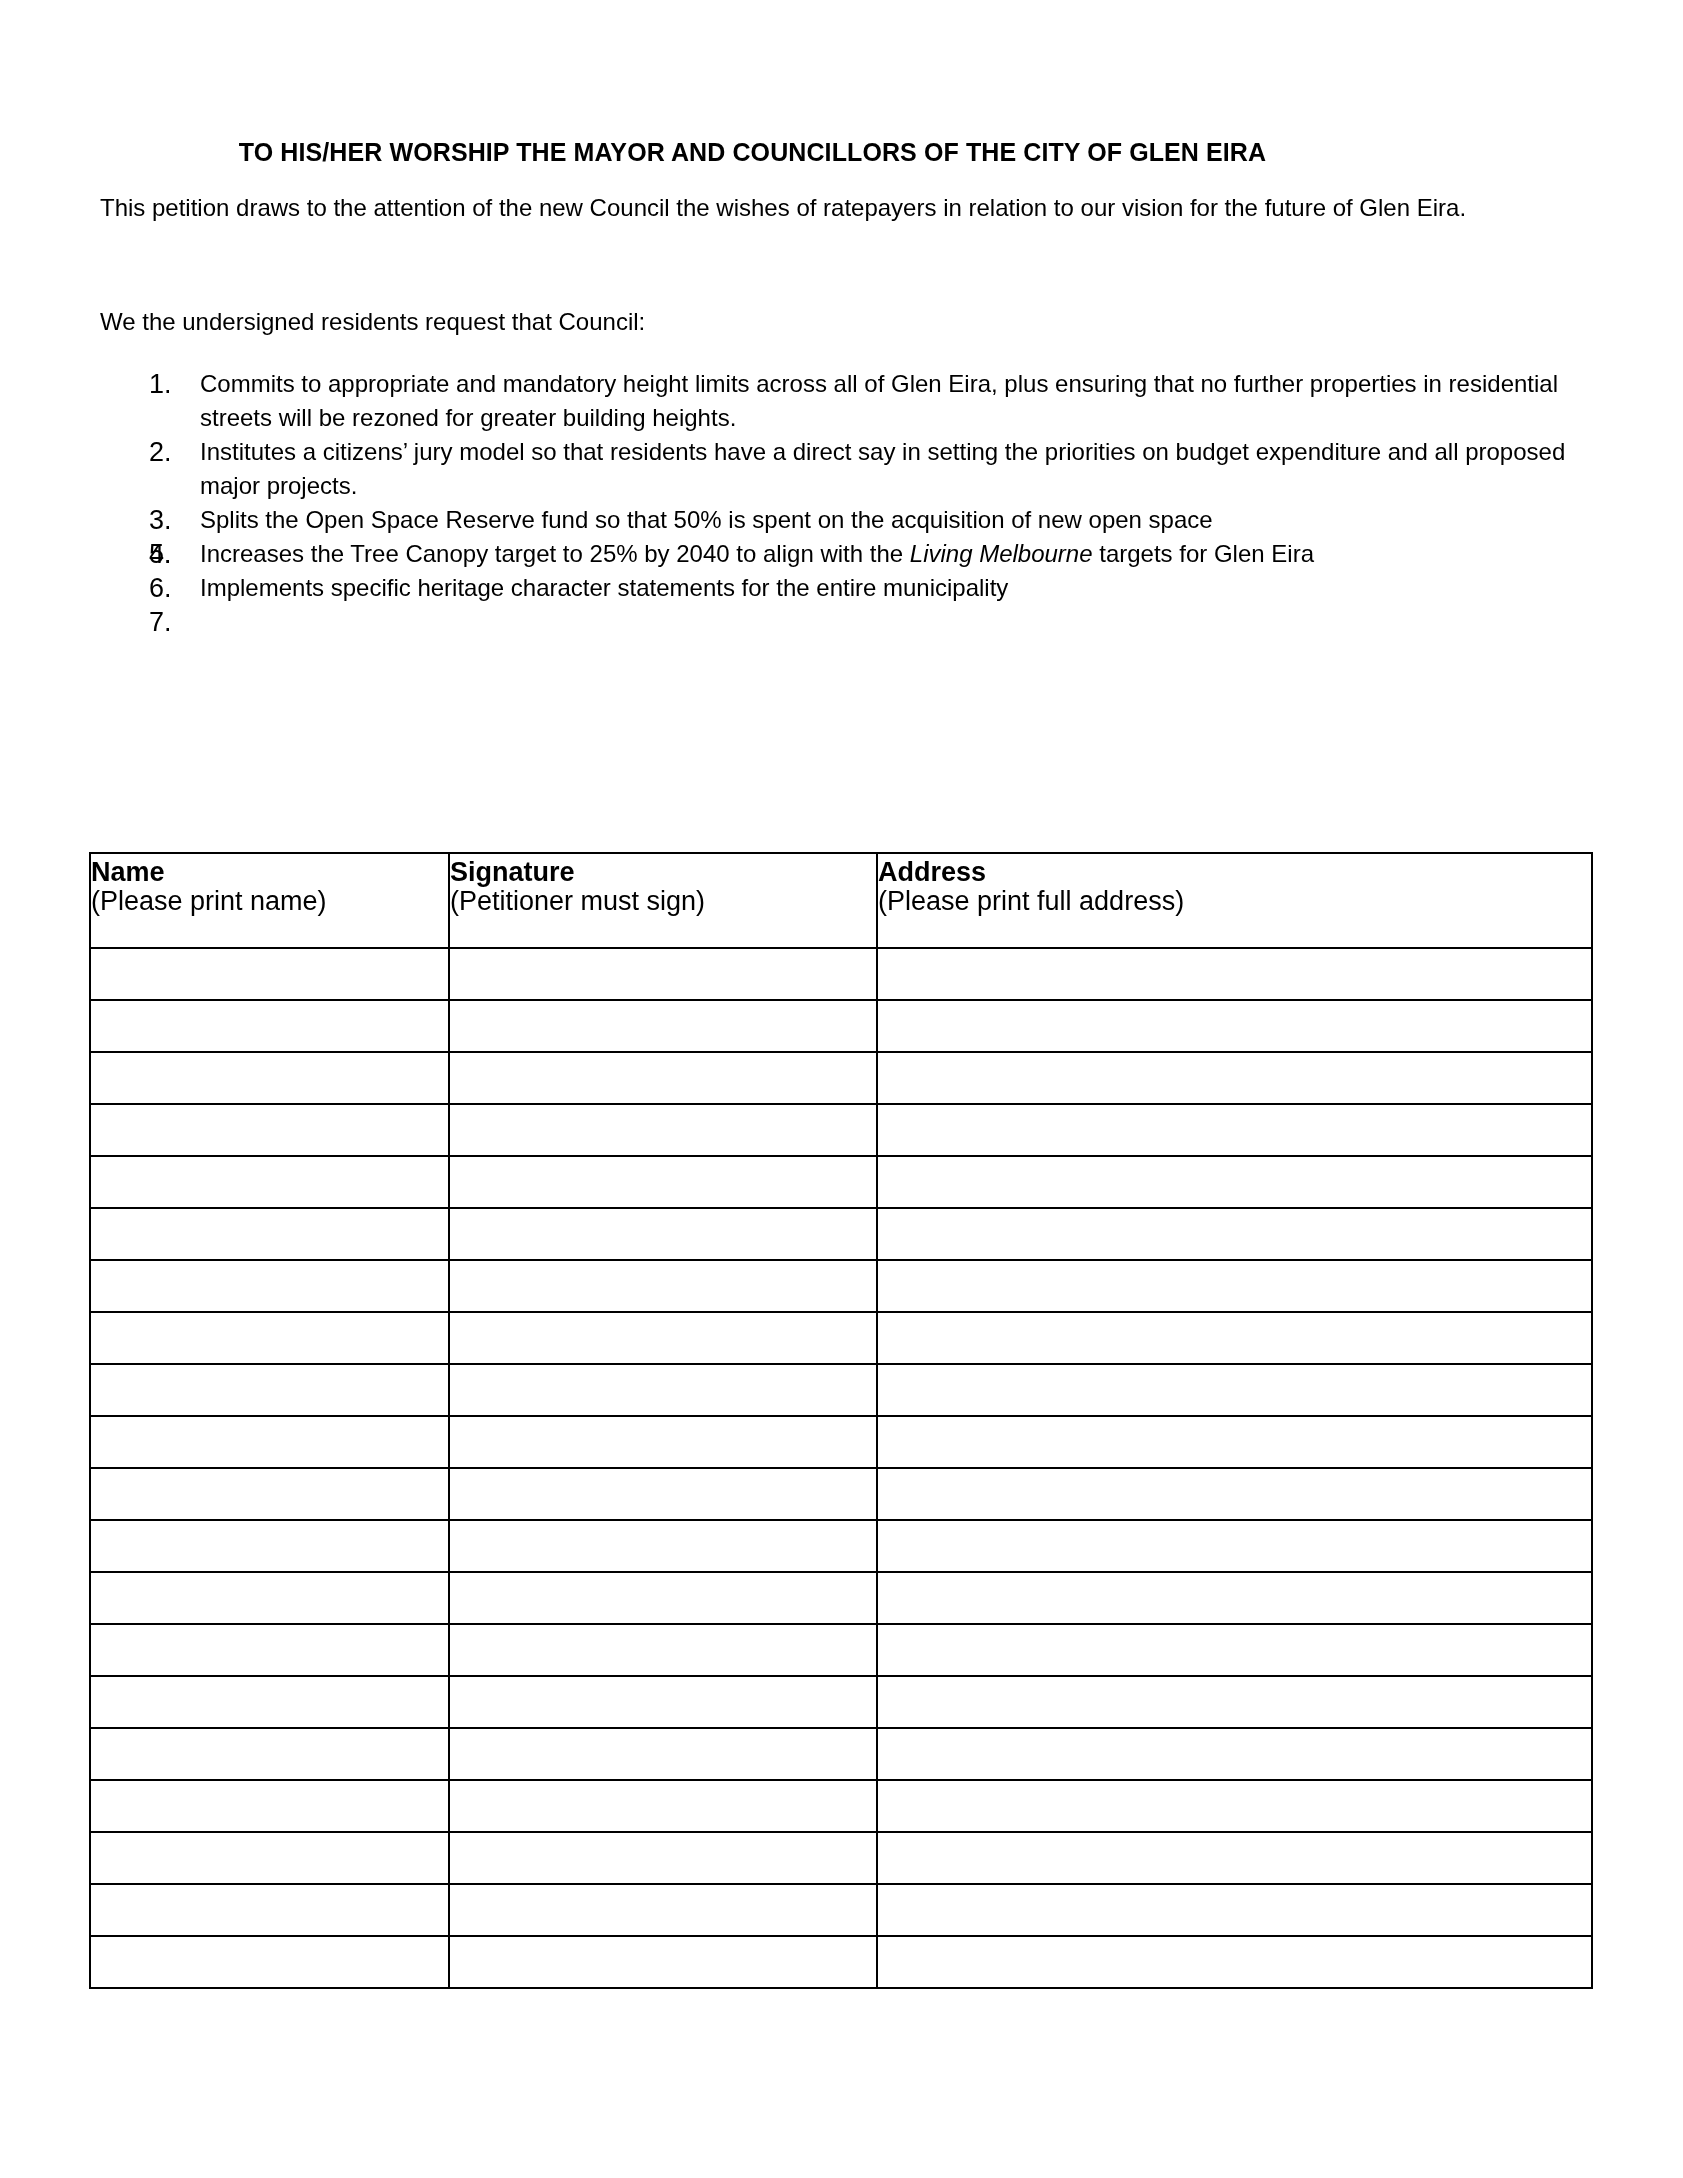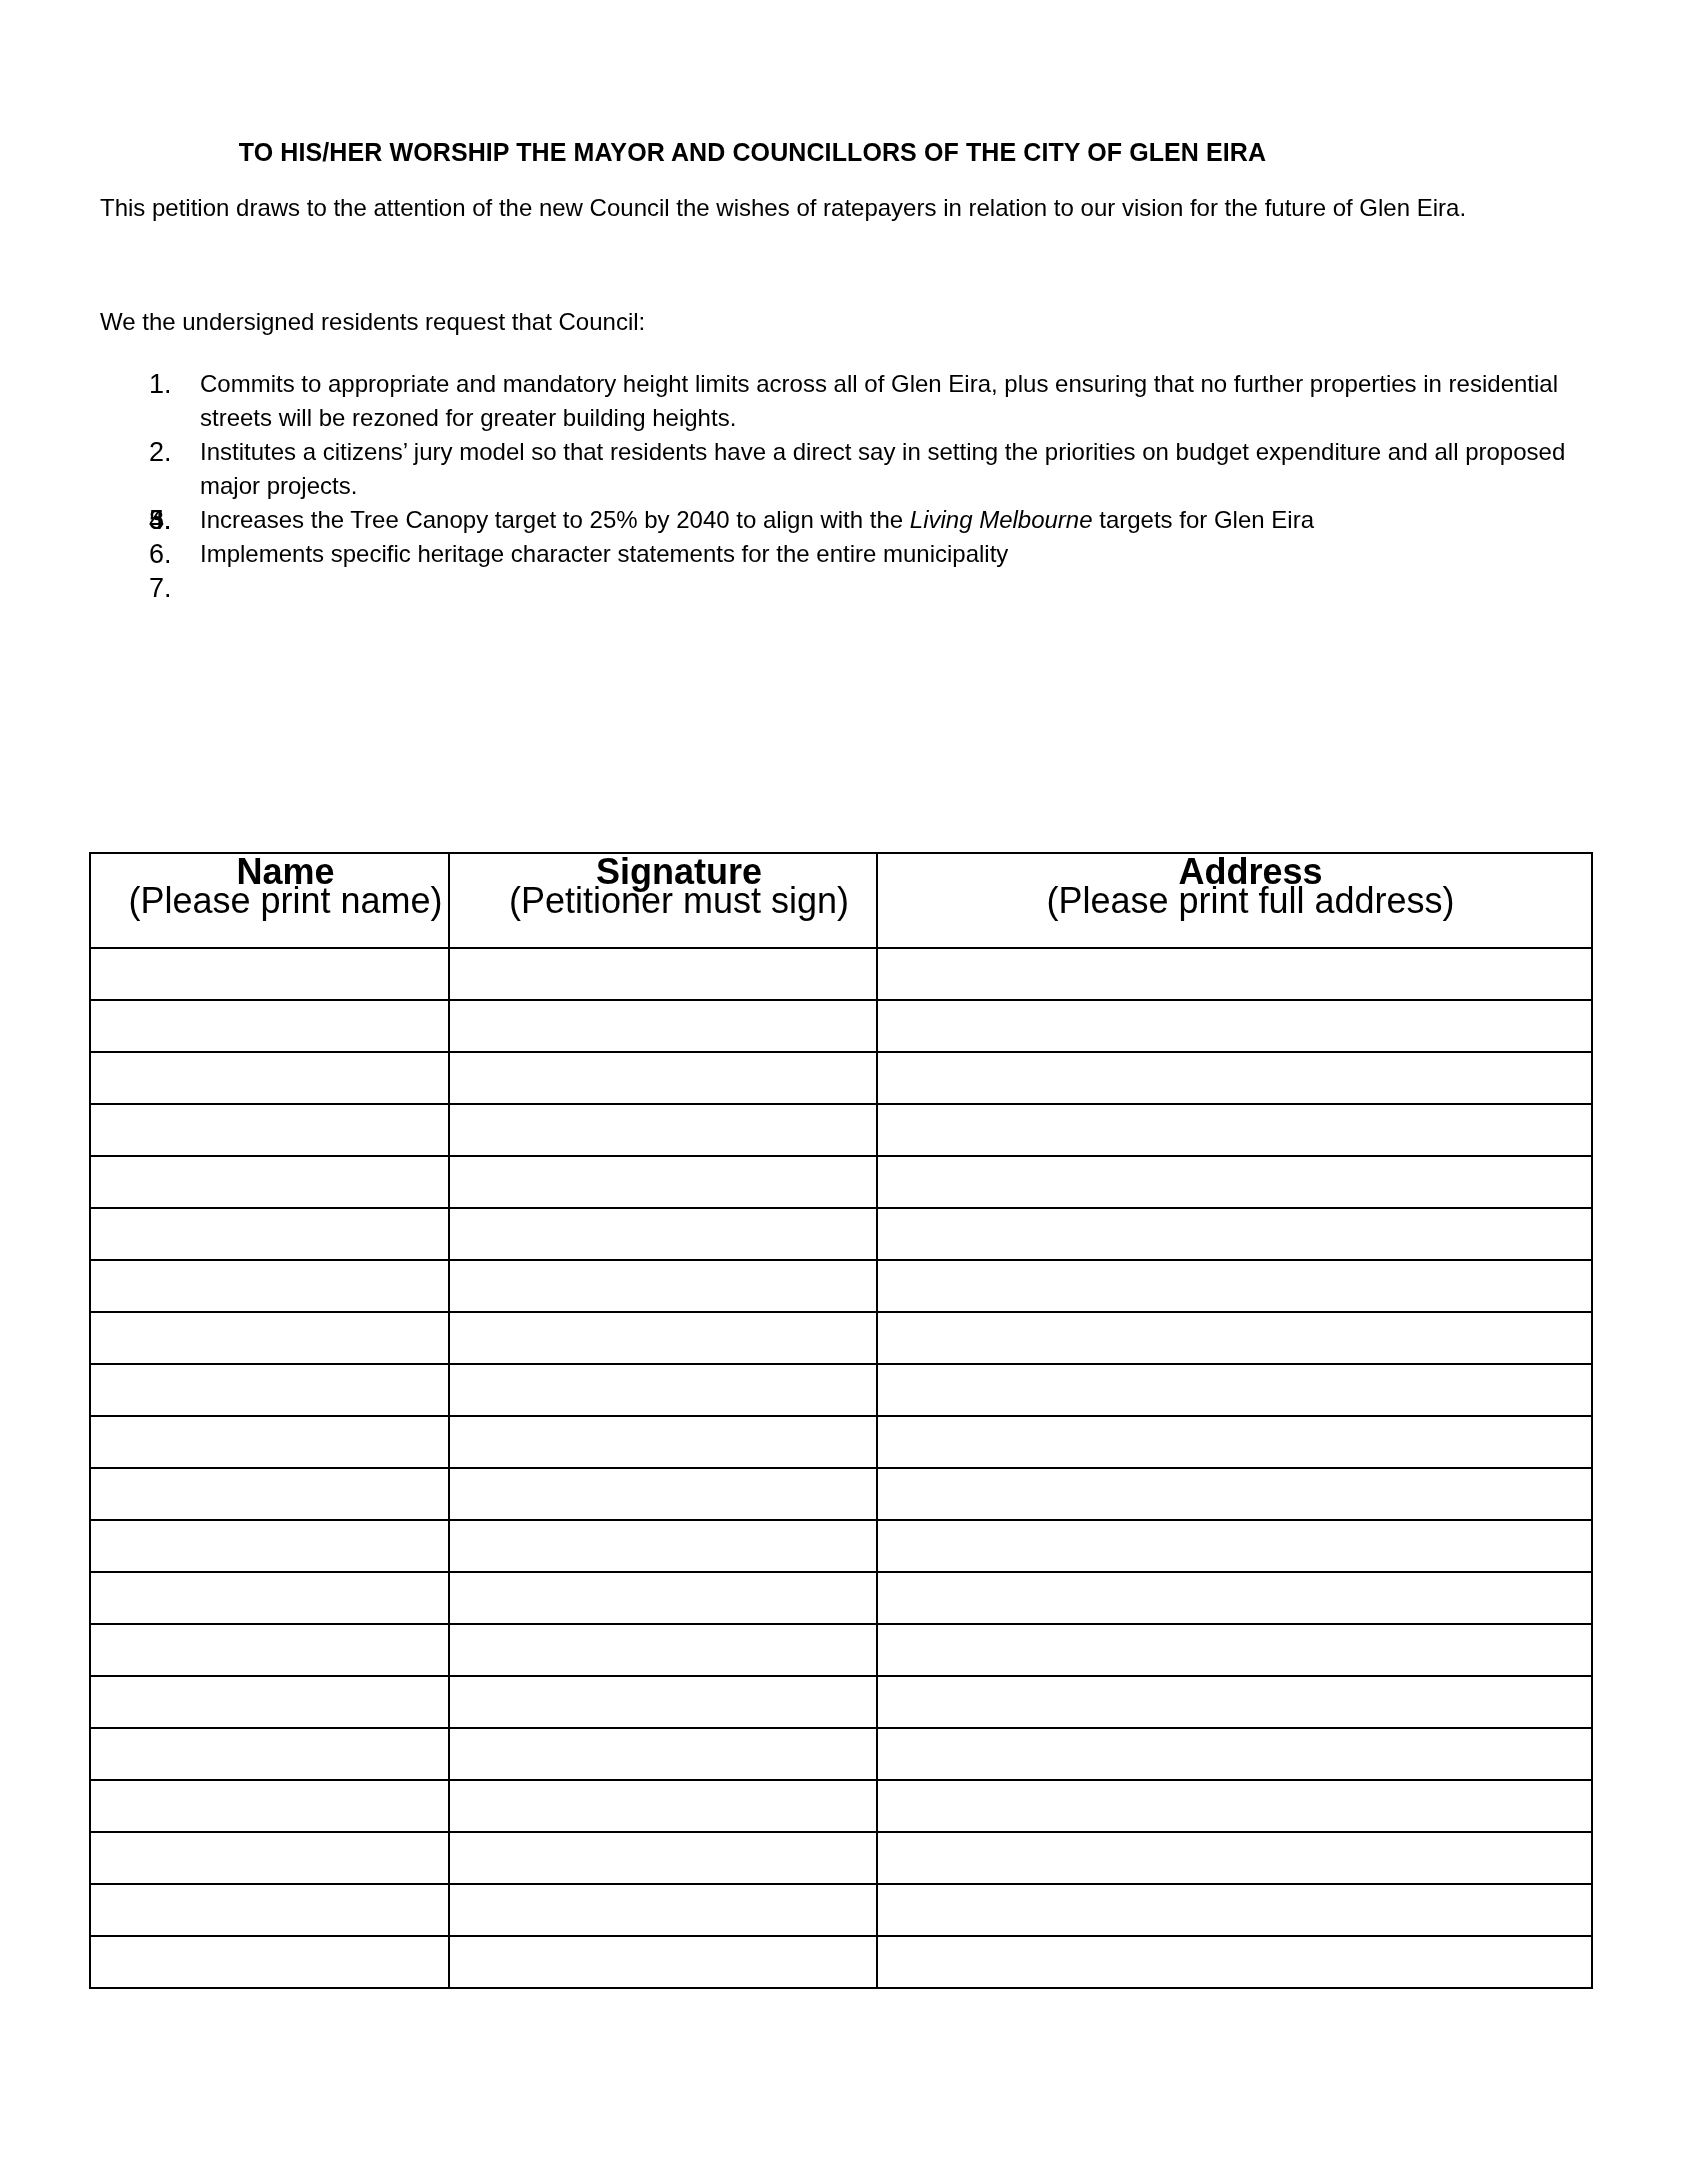--- a/index.html
+++ b/index.html
@@ -8,39 +8,39 @@
   .title { position: absolute; left: 0; width: 1505px; top: 137px; text-align: center;
            font-weight: bold; font-size: 25px; line-height: 30px; letter-spacing: 0.1px; }
   .para { position: absolute; left: 100px; width: 1485px; font-size: 24px; line-height: 37px; }
   .p1 { top: 189px; }
   .p2 { top: 303px; }
   .list { position: absolute; left: 0; top: 367px; width: 1683px; margin: 0; padding: 0; list-style: none; }
   .li { position: relative; padding-left: 200px; width: 1386px; font-size: 24px; line-height: 34px; }
   .num { position: absolute; left: 149px; top: 0; font-size: 27px; }
   .table { position: absolute; left: 89px; top: 852px; width: 1504px; border-collapse: collapse; table-layout: fixed; }
   .table td, .table th { border: 2px solid #000; padding: 0; }
-  .table th { height: 93px; font-size: 36px; font-weight: normal; text-align: center; vertical-align: top; padding-left: 32px; }
+  .table th { height: 93px; font-size: 27px; font-weight: normal; text-align: left; vertical-align: top; }
   .th-main { display: block; font-weight: bold; line-height: 28px; margin-top: 4px; }
   .th-sub { display: block; line-height: 30px; margin-top: 0; }
   .table td { height: 50px; }
   .col1 { width: 359px; }
   .col2 { width: 428px; }
   .col3 { width: auto; }
 </style>
 </head>
 <body>
 
 <div class="title">TO HIS/HER WORSHIP THE MAYOR AND COUNCILLORS OF THE CITY OF GLEN EIRA</div>
 <div class="para p1">This petition draws to the attention of the new Council the wishes of ratepayers in relation to our vision for the future of Glen Eira.</div>
 <div class="para p2">We the undersigned residents request that Council:</div>
 
 <ol class="list">
   <li class="li"><span class="num">1.</span><span>Commits to appropriate and mandatory height limits across all of Glen Eira, plus ensuring that no further properties in residential streets will be rezoned for greater building heights.</span></li>
   <li class="li"><span class="num">2.</span><span>Institutes a citizens’ jury model so that residents have a direct say in setting the priorities on budget expenditure and all proposed major projects.</span></li>
-  <li class="li"><span class="num">3.</span></li>
+  <li class="li"><span class="num">3.</span><span>Splits the Open Space Reserve fund so that 50% is spent on the acquisition of new open space</span></li>
   <li class="li"><span class="num">4.</span></li>
   <li class="li"><span class="num">5.</span><span>Increases the Tree Canopy target to 25% by 2040 to align with the </span><em>Living Melbourne</em><span> targets for Glen Eira</span></li>
   <li class="li"><span class="num">6.</span><span>Implements specific heritage character statements for the entire municipality</span></li>
   <li class="li"><span class="num">7.</span></li>
 </ol>
 
 <table class="table">
   <colgroup>
       <col class="col1">
       <col class="col2">

